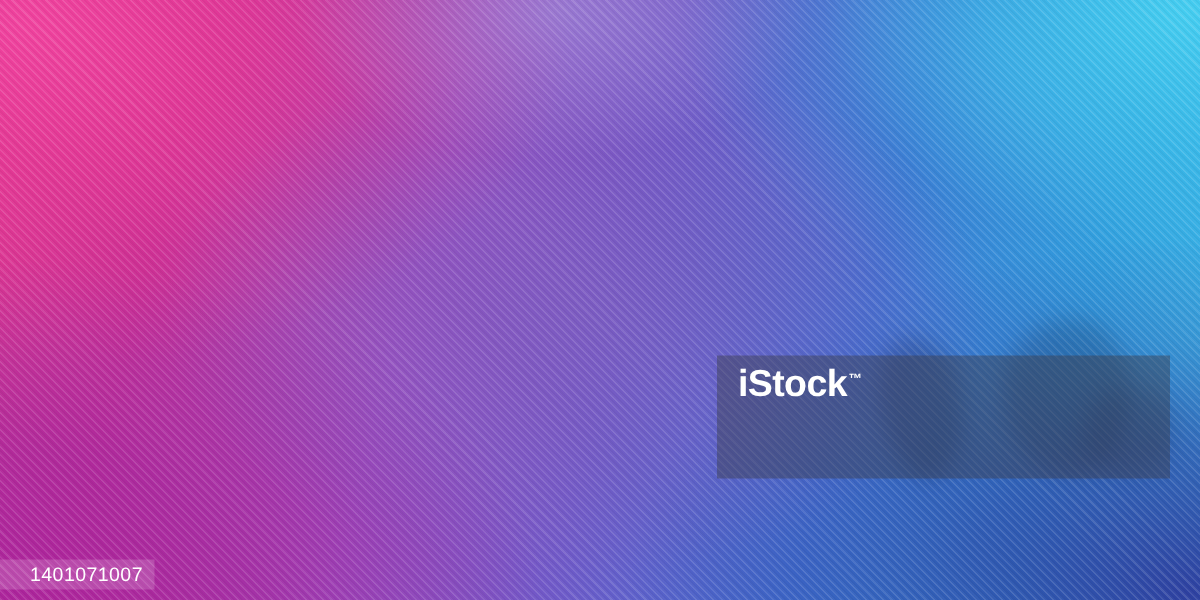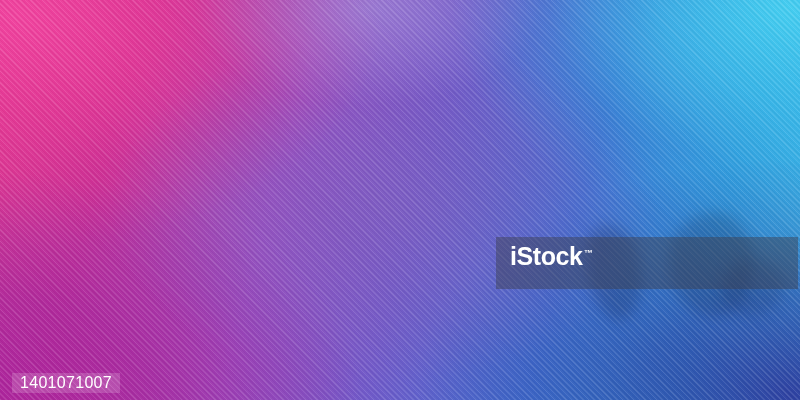--- a/index.html
+++ b/index.html
@@ -140,24 +140,24 @@
   .ghost-c {
     left: 722px; top: 258px;
     width: 62px; height: 58px;
     border-radius: 48% 52% 56% 44% / 50% 46% 54% 50%;
     background: rgba(22, 30, 64, 0.15);
   }
 
   
   .watermark {
     position: absolute;
-    left: 496px;
+    left: 478px;
     top: 237px;
     width: 302px;
-    height: 52px;
+    height: 82px;
     background: rgba(60, 64, 78, 0.46);
     box-sizing: border-box;
     padding: 5px 0 0 14px;
   }
 
   .wm-logo {
     display: block;
     color: #ffffff;
     font-size: 25px;
     font-weight: bold;
@@ -184,29 +184,28 @@
     line-height: 22px;
     margin-top: 3px;
     white-space: nowrap;
   }
 
   
   .asset-id {
     position: absolute;
     left: 0px;
     top: 373px;
-    padding: 3px 8px 4px 8px;
+    padding: 3px 8px 4px 20px;
     background: rgba(255, 255, 255, 0.17);
     color: #ffffff;
-    font-size: 16px;
+    font-size: 13px;
     font-weight: normal;
     letter-spacing: 0.3px;
     line-height: 13px;
     white-space: nowrap;
-    margin-left: 12px;
   }
 </style>
 </head>
 <body>
 
 <div id="stock-photo">
 
   <div class="grad-layer grad-base"></div>
   <div class="grad-layer grad-tl"></div>
   <div class="grad-layer grad-bl"></div>

